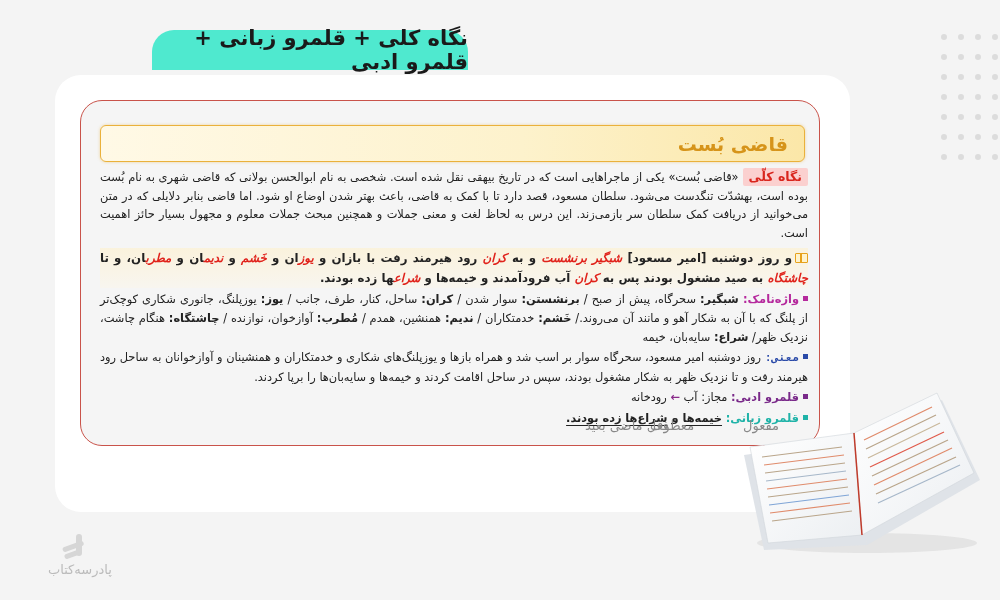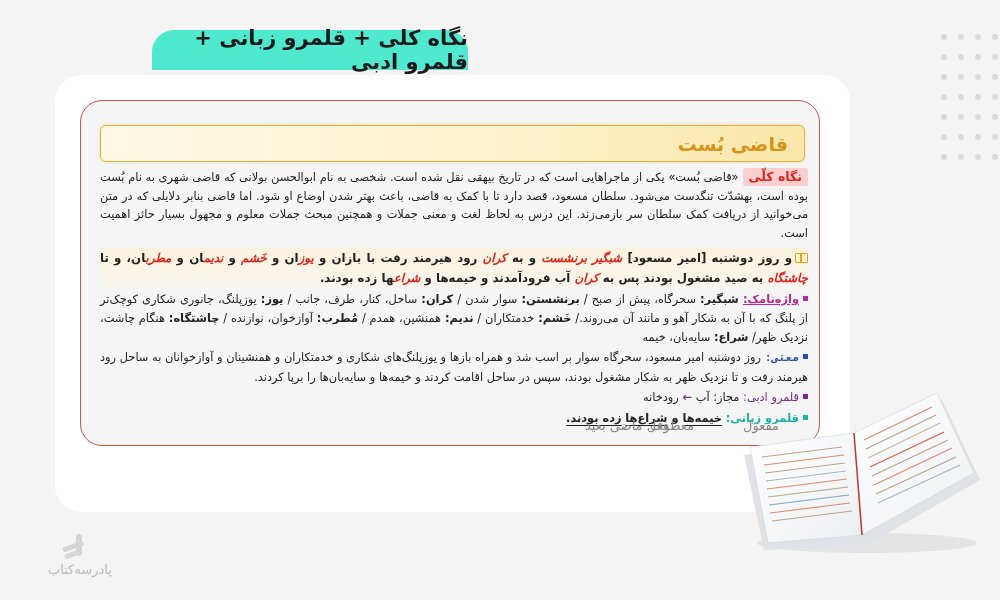--- a/index.html
+++ b/index.html
@@ -48,23 +48,23 @@
     background:linear-gradient(180deg, rgba(255,240,200,0.55), rgba(255,246,225,0.3));
   }
   .poem .hl { color:#e0221b;font-style:italic; }
   .book-icon {
     display:inline-block; width:13px; height:10px; border:1.5px solid #e7a21c; border-radius:1px;
     position:relative; vertical-align:-1px; margin-left:3px; background:#fff3cc; box-sizing:border-box;
   }
   .book-icon::after { content:""; position:absolute; left:4px; top:0; width:1.5px; height:100%; background:#e7a21c; }
   .sec { margin-top:2px !important; }
   .bullet { display:inline-block; width:5px; height:5px; margin-left:4px; vertical-align:2px; }
-  .label-purple { color:#b5299d; font-weight:bold;text-decoration:underline; }
+  .label-purple { color:#b5299d; font-weight:bold; }
   .label-blue { color:#2a4aa8; font-weight:bold;font-family:Liberation Mono, monospace; }
-  .label-violet { color:#7a2a8a; font-weight:normal; }
+  .label-violet { color:#7a2a8a; font-weight:bold; }
   .label-teal { color:#1fb3a8; font-weight:bold; }
   .b { font-weight:bold; }
   .arrow { color:#8a2a8a; font-weight:bold; }
   .ul { text-decoration:underline; text-underline-offset:3px; font-weight:bold; }
   .annot {
     position:absolute; top:418px; font-size:13px; color:#888; direction:rtl; white-space:nowrap;
   }
   .book {
     position:absolute; left:742px; top:385px; width:240px; height:170px;
   }

